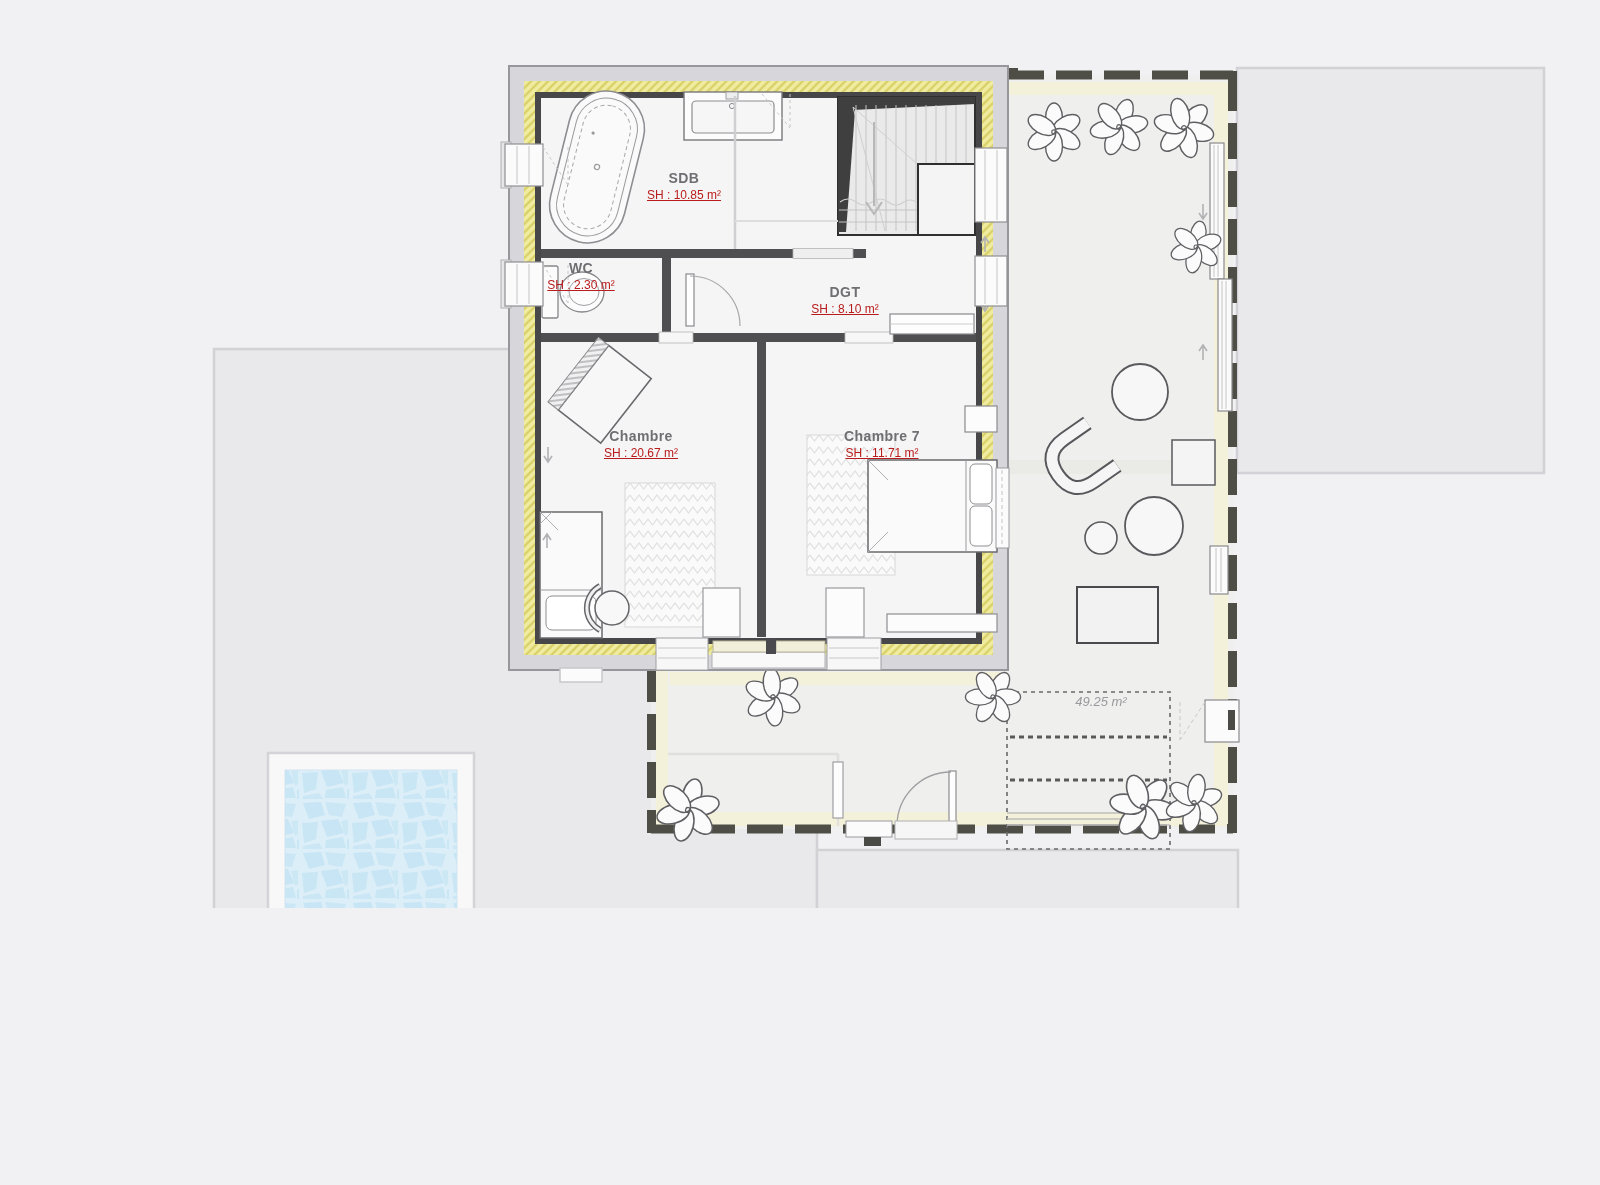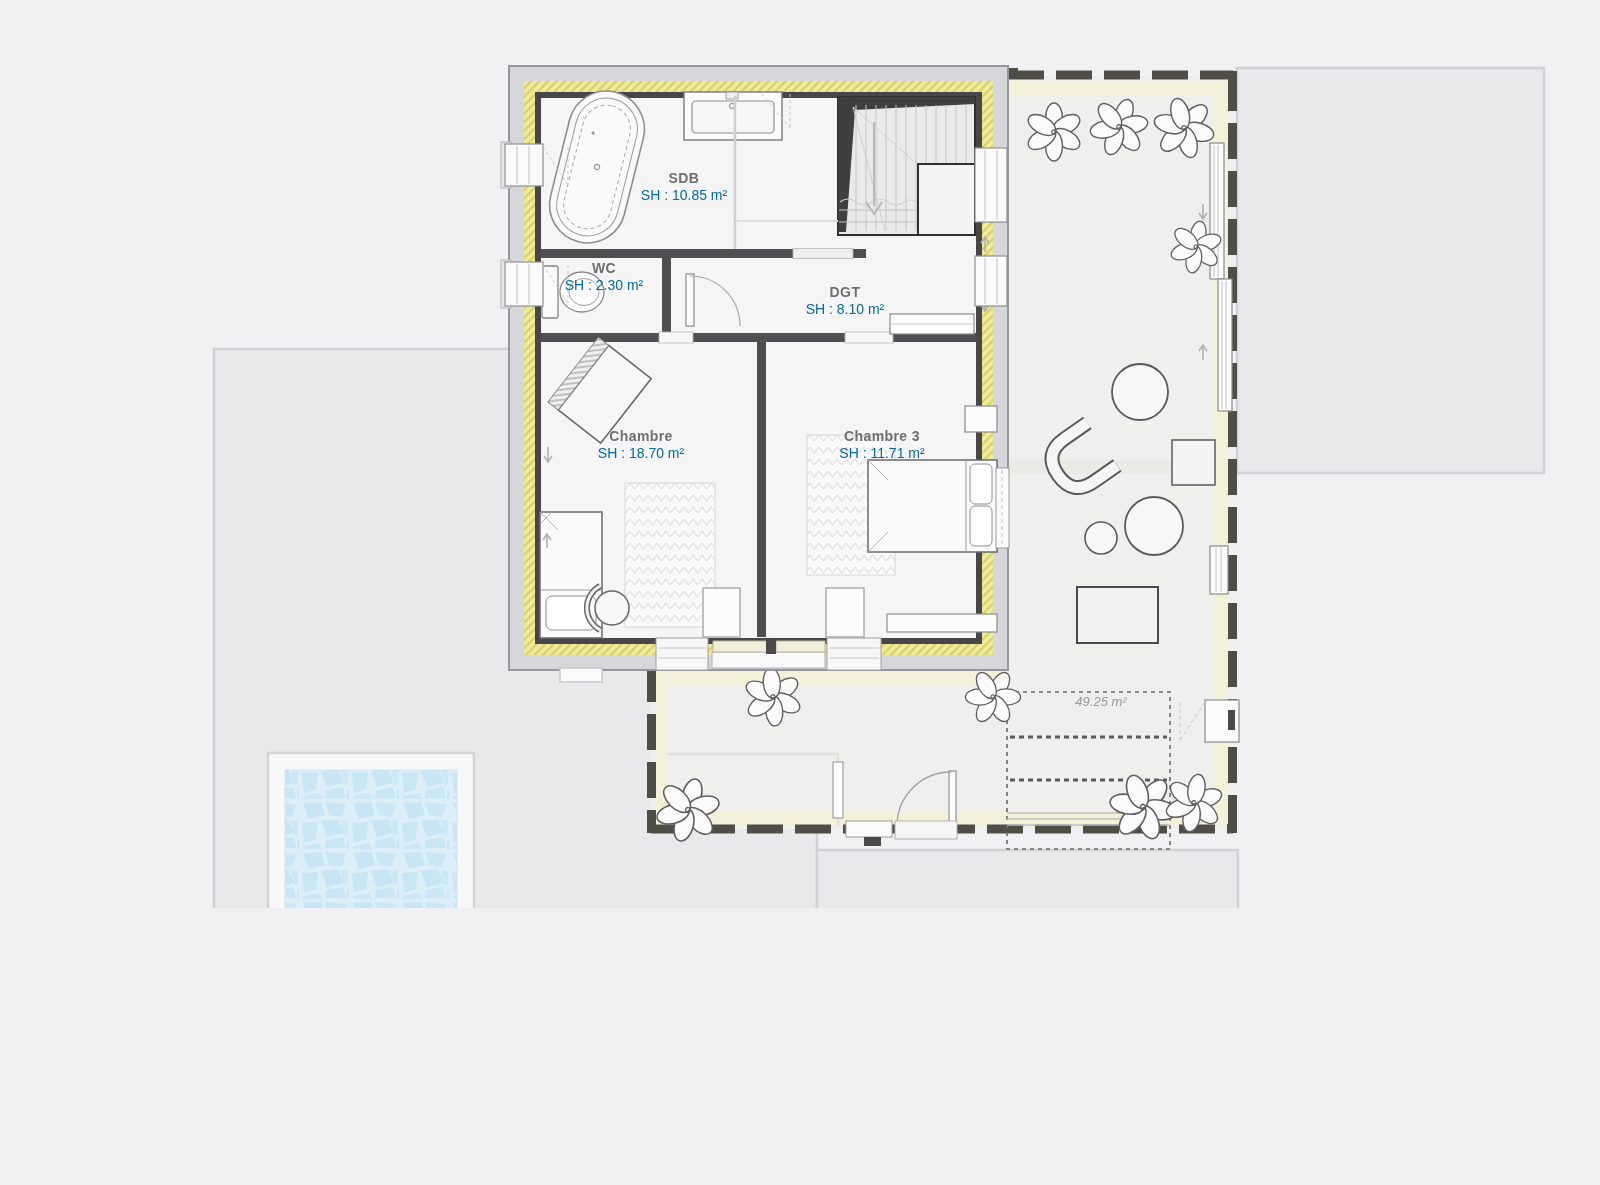--- a/index.html
+++ b/index.html
@@ -1,21 +1,21 @@
 <!DOCTYPE html>
 <html><head>
 <meta charset="utf-8">
 <style>
   html,body{margin:0;padding:0;background:#f1f1f3;font-family:"Liberation Sans",sans-serif;}
   .canvas{position:relative;width:1600px;height:908px;background:#f1f1f3;overflow:hidden;}
   .canvas svg{position:absolute;left:0;top:0;}
   .labels{position:absolute;left:0;top:0;width:100%;height:100%;pointer-events:none;}
   .room-label{position:absolute;width:180px;margin-left:-90px;text-align:center;}
   .room-name{font-size:14px;font-weight:bold;color:#6f6f73;letter-spacing:.4px;line-height:17px;}
-  .room-area{font-size:14px;color:#0369a1;line-height:16px;}
+  .room-area{font-size:12px;color:#b91c1c;line-height:16px;text-decoration:underline;}
   .zone-area{position:absolute;width:160px;margin-left:-80px;text-align:center;font-size:13px;color:#9a9a9e;font-style:italic;}
 </style>
 </head>
 <body>
 
 <div class="canvas">
 <svg width="1600" height="1185" viewBox="0 0 1600 1185">
   <defs>
     <pattern id="pYellow" width="6" height="6" patternUnits="userSpaceOnUse" patternTransform="rotate(45)">
       <rect width="6" height="6" fill="#ece88f"></rect>
@@ -297,31 +297,31 @@
     </g>
     <rect x="560" y="668" width="42" height="14" fill="#fbfbfb" stroke="#c8c8cc" stroke-width="1.5"></rect>
   </g>
 </svg>
 
 <div class="labels">
   <div class="room-label" style="left:684px;top:170px">
     <div class="room-name">SDB</div>
     <div class="room-area">SH : 10.85 m²</div>
   </div>
-  <div class="room-label" style="left:604px;top:260px">
+  <div class="room-label" style="left:581px;top:260px">
     <div class="room-name">WC</div>
     <div class="room-area">SH : 2.30 m²</div>
   </div>
   <div class="room-label" style="left:845px;top:284px">
     <div class="room-name">DGT</div>
     <div class="room-area">SH : 8.10 m²</div>
   </div>
   <div class="room-label" style="left:641px;top:428px">
     <div class="room-name">Chambre</div>
-    <div class="room-area">SH : 18.70 m²</div>
+    <div class="room-area">SH : 20.67 m²</div>
   </div>
   <div class="room-label" style="left:882px;top:428px">
-    <div class="room-name">Chambre 3</div>
+    <div class="room-name">Chambre 7</div>
     <div class="room-area">SH : 11.71 m²</div>
   </div>
   <div class="zone-area" style="left:1101px;top:694px">49.25 m²</div>
 </div>
 </div>
 
 </body></html>

